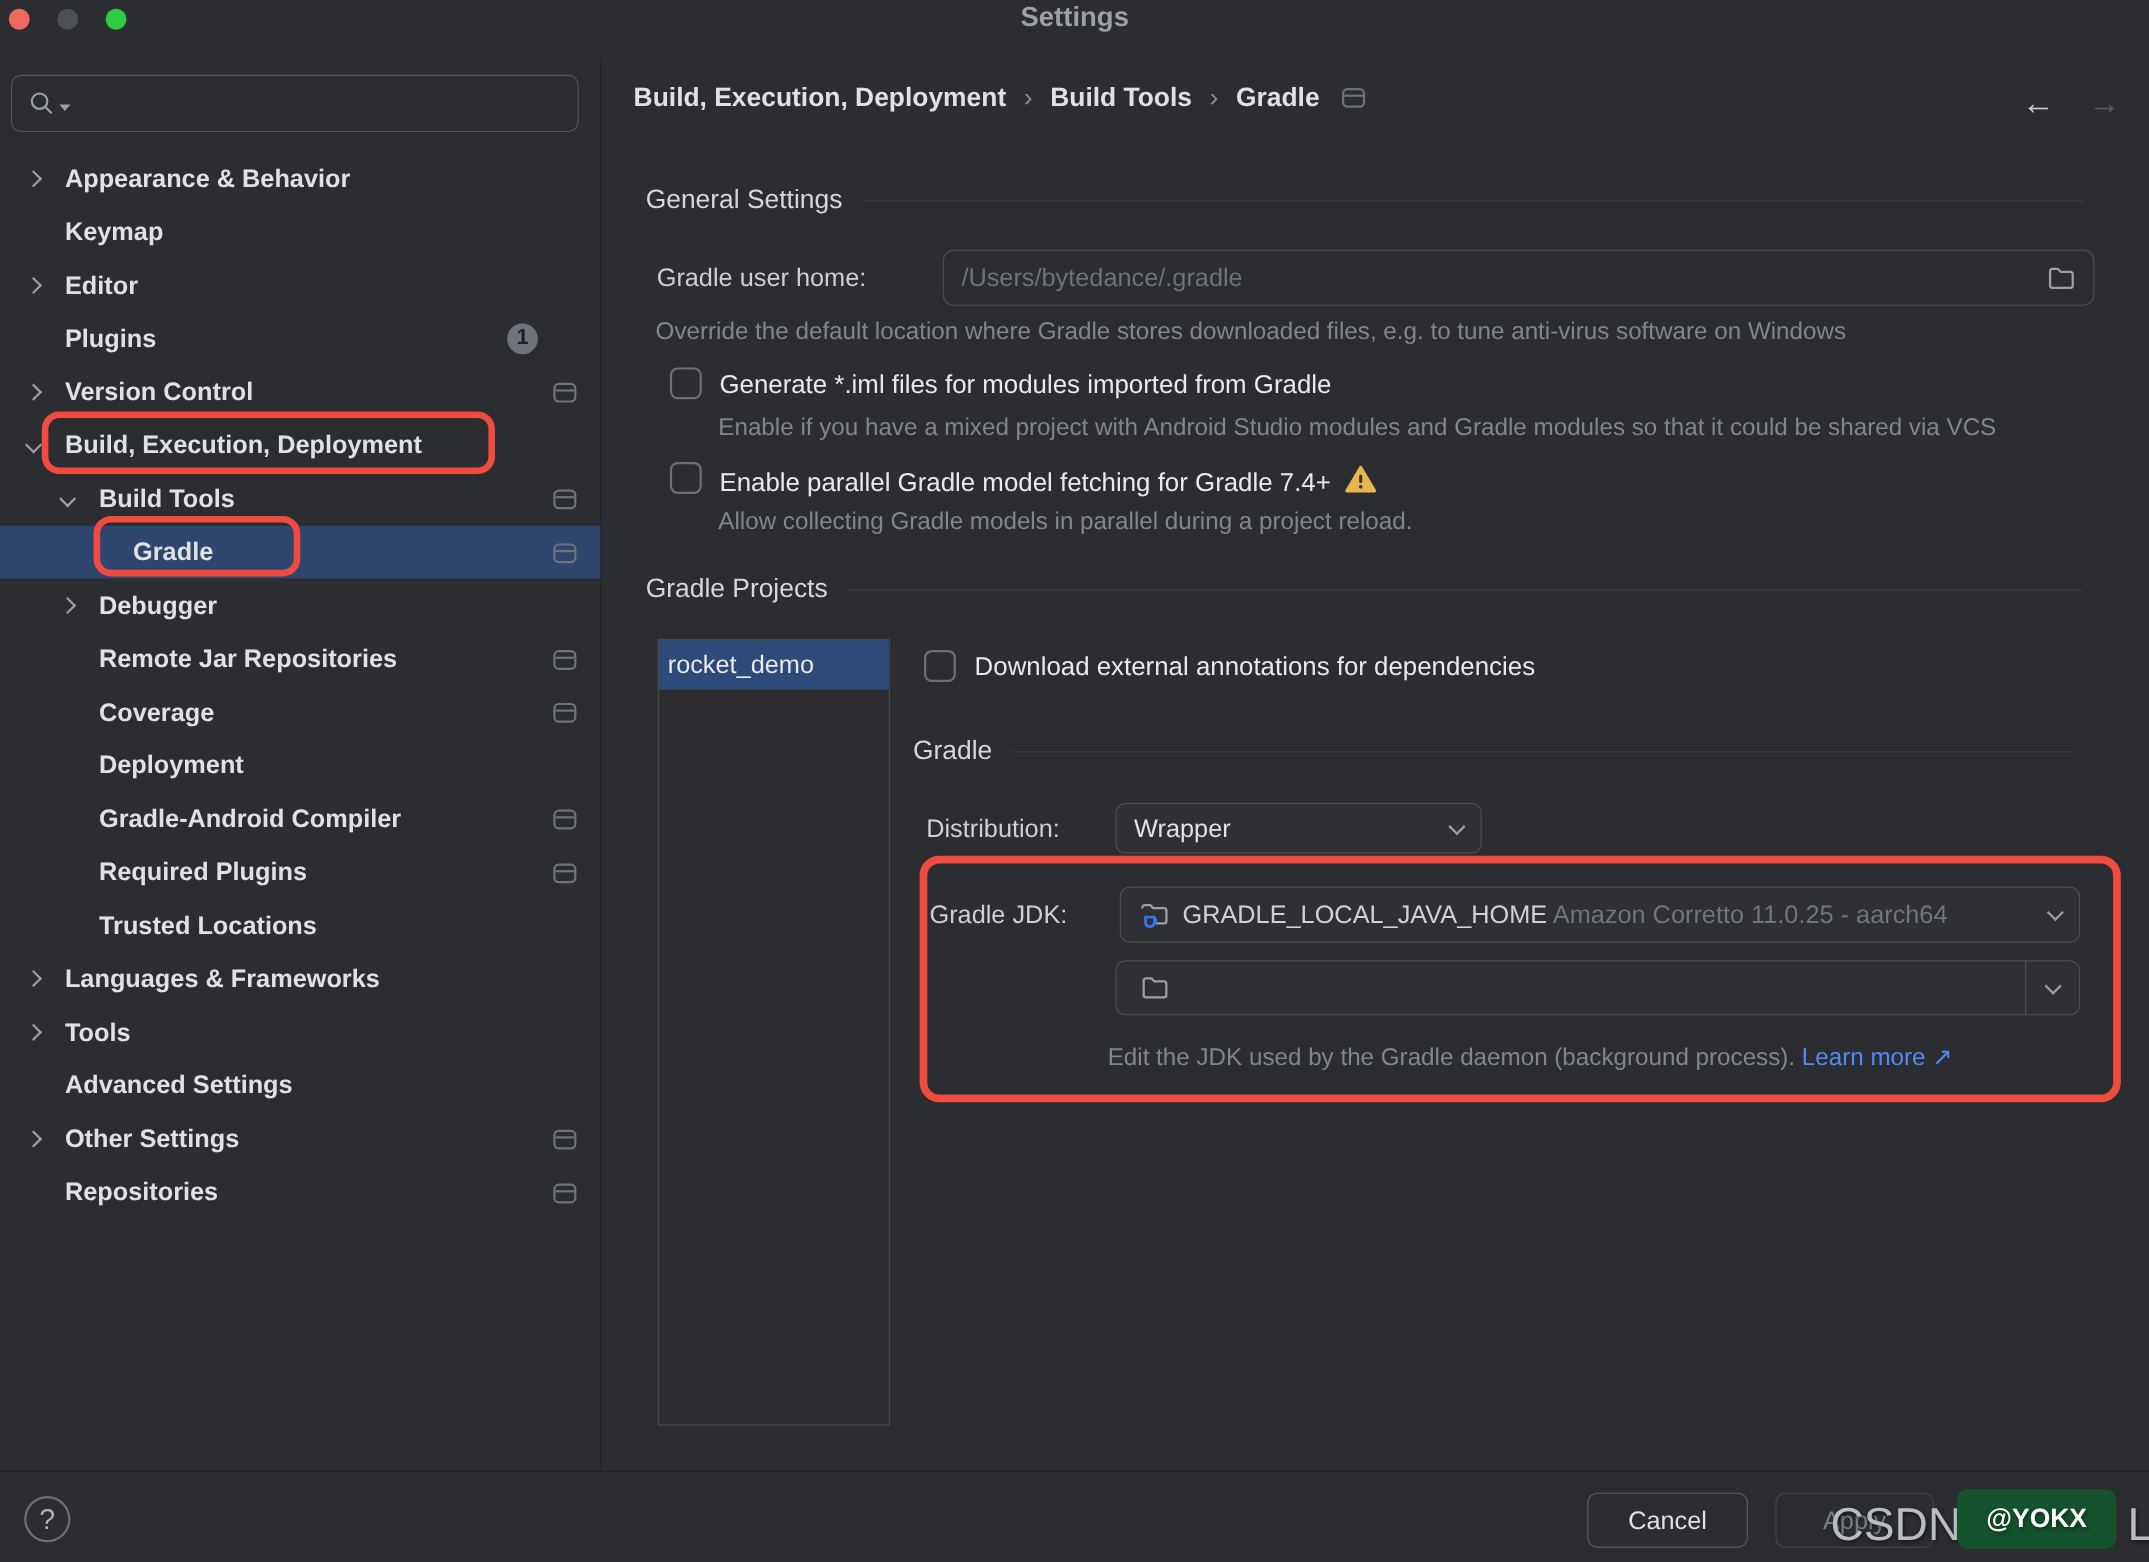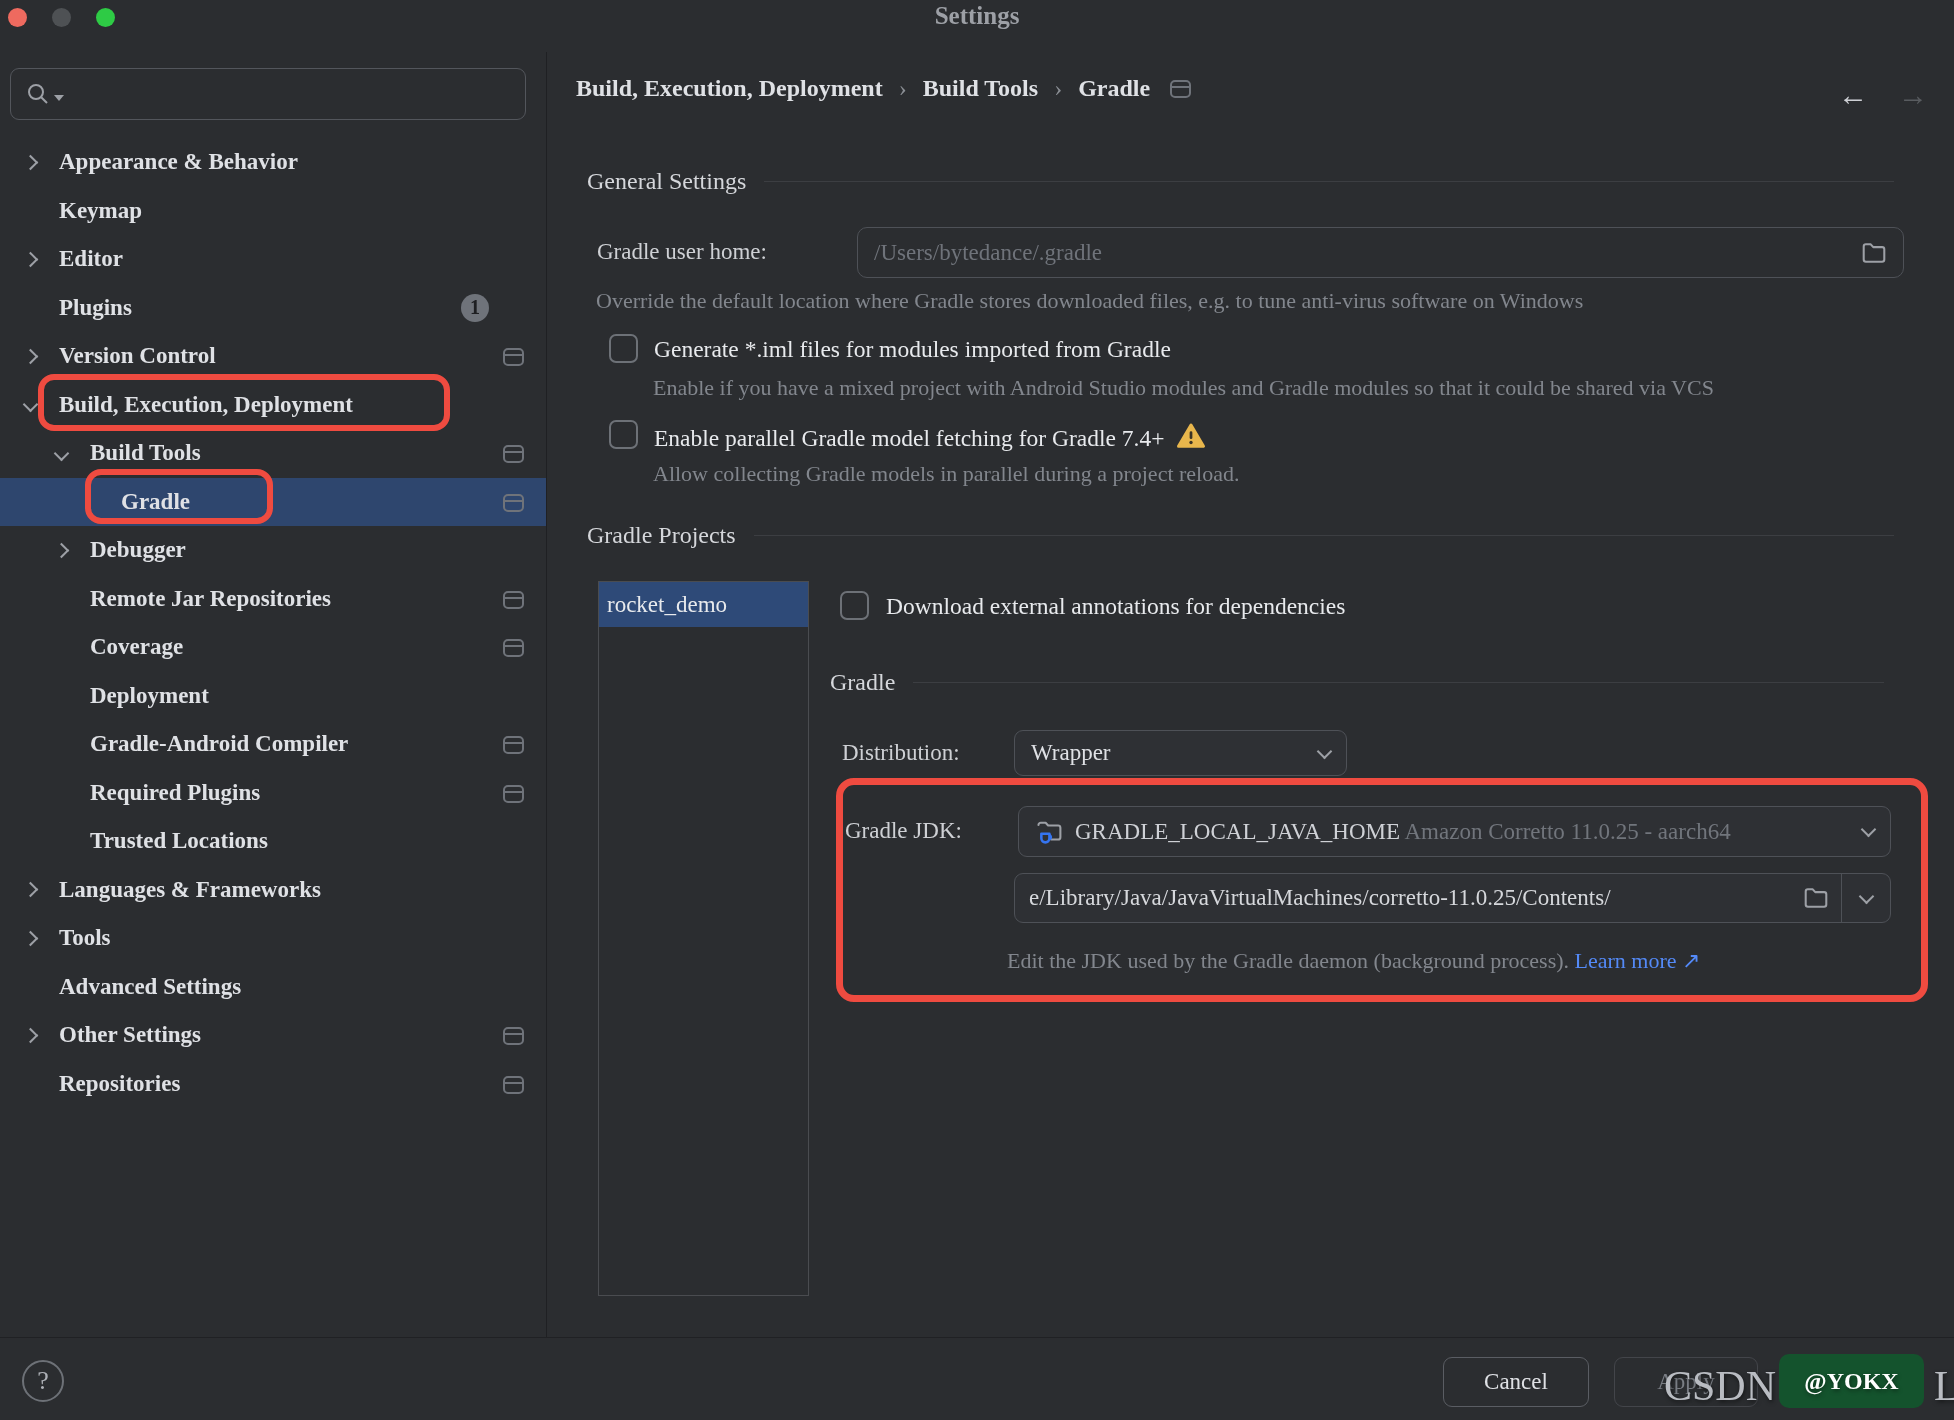--- a/index.html
+++ b/index.html
@@ -1,18 +1,18 @@
 <!DOCTYPE html>
 <html><head>
 <meta charset="utf-8">
 <style>
   * { margin:0; padding:0; box-sizing:border-box; }
   html,body { width:1954px; height:1420px; background:#2b2d30; overflow:hidden;
               font-family:"Liberation Sans", sans-serif; color:#dfe1e5; }
-  #app { position:relative; width:1954px; height:1420px; background:#2b2d30;font-family:Liberation Serif, serif; }
+  #app { position:relative; width:1954px; height:1420px; background:#2b2d30; }
 
   
   .traffic { position:absolute; top:8px; left:8px; display:flex; gap:25px; }
   .tl { width:19px; height:19px; border-radius:50%; }
   .tl.red { background:#ee6a5f; }
   .tl.gray { background:#4e5154; }
   .tl.green { background:#2ecb45; }
   .win-title { position:absolute; top:2px; left:0; width:1954px; text-align:center;
                font-size:25px; font-weight:700; color:#9da0a6; }
 
@@ -299,21 +299,20 @@
         <path d="M5.5 13.5 H12.5 V17.5 C12.5 19.7 10.9 21 9 21 C7.1 21 5.5 19.7 5.5 17.5 Z" fill="none" stroke="#3574f0" stroke-width="2.2" stroke-linejoin="round"></path>
         <path d="M12.5 14.8 C14.3 14.8 14.3 18 12.3 18.2" fill="none" stroke="#3574f0" stroke-width="2"></path>
       </svg>
     </span>
     <span class="val"><span class="jdkname">GRADLE_LOCAL_JAVA_HOME</span><span class="dim"> Amazon Corretto 11.0.25 - aarch64</span></span>
     <span class="chevd"></span>
   </div>
 
   <div class="split-field" style="left:1014px; top:873px; width:877px; height:50px;">
     <div class="split-main">
-      <span class="val">e/Library/Java/JavaVirtualMachines/corretto-11.0.25/Contents/</span>
       <svg width="26" height="24" viewBox="0 0 24 22" style="flex-shrink:0; margin-left:8px;">
         <path d="M2.5 5 C2.5 3.9 3.4 3 4.5 3 H9 l2.3 2.6 H19.5 C20.6 5.6 21.5 6.5 21.5 7.6 V17 C21.5 18.1 20.6 19 19.5 19 H4.5 C3.4 19 2.5 18.1 2.5 17 Z" fill="none" stroke="#9da0a6" stroke-width="1.9" stroke-linejoin="round"></path>
       </svg>
     </div>
     <div class="split-btn">
       <span class="chev-plain"></span>
     </div>
   </div>
 
   <div class="jdk-help" style="left:1007px; top:948px;">

